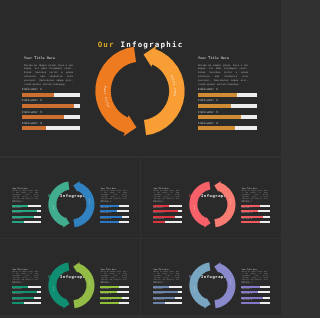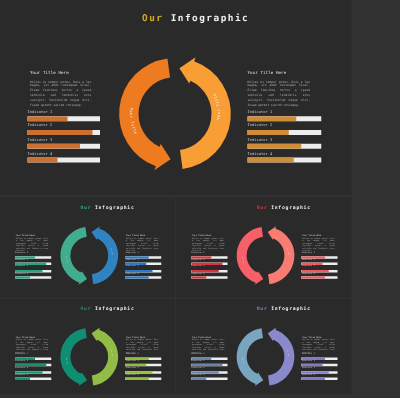--- a/index.html
+++ b/index.html
@@ -3,22 +3,22 @@
 <meta charset="utf-8">
 <style>
   html,body{margin:0;padding:0;}
   body{width:281px;height:318px;overflow:hidden;background:#313131;
        font-family:"Liberation Sans",sans-serif;
        -webkit-font-smoothing:antialiased;text-rendering:geometricPrecision;}
   .page{position:absolute;left:0;top:0;width:281px;height:318px;background:#313131;}
 
   .slide{position:absolute;background:#2a2a2a;overflow:hidden;}
 
-  .title{position:absolute;left:16px;width:100%;text-align:center;white-space:nowrap;
-      font-family:"DejaVu Sans Mono",monospace;font-weight:bold;color:#f2f2f2;}
+  .title{position:absolute;left:0;width:100%;text-align:center;white-space:nowrap;
+      font-family:"DejaVu Sans Mono",monospace;font-weight:bold;color:#f2f2f2;margin-top:30px;}
 
   .col{position:absolute;}
   .coltitle{font-family:"DejaVu Sans Mono",monospace;color:#e4e4e4;font-weight:normal;white-space:nowrap;}
   .colbody{font-family:"DejaVu Sans Mono",monospace;color:#a8a8a8;text-align:justify;word-spacing:-0.15px;}
 
   .barblock{position:absolute;}
   .barrow{position:absolute;left:0;}
   .barlabel{font-family:"DejaVu Sans Mono",monospace;color:#c8c8c8;white-space:nowrap;}
   .bar{position:relative;background:#ededed;overflow:hidden;}
   .bar>i{position:absolute;left:0;top:0;bottom:0;display:block;}

